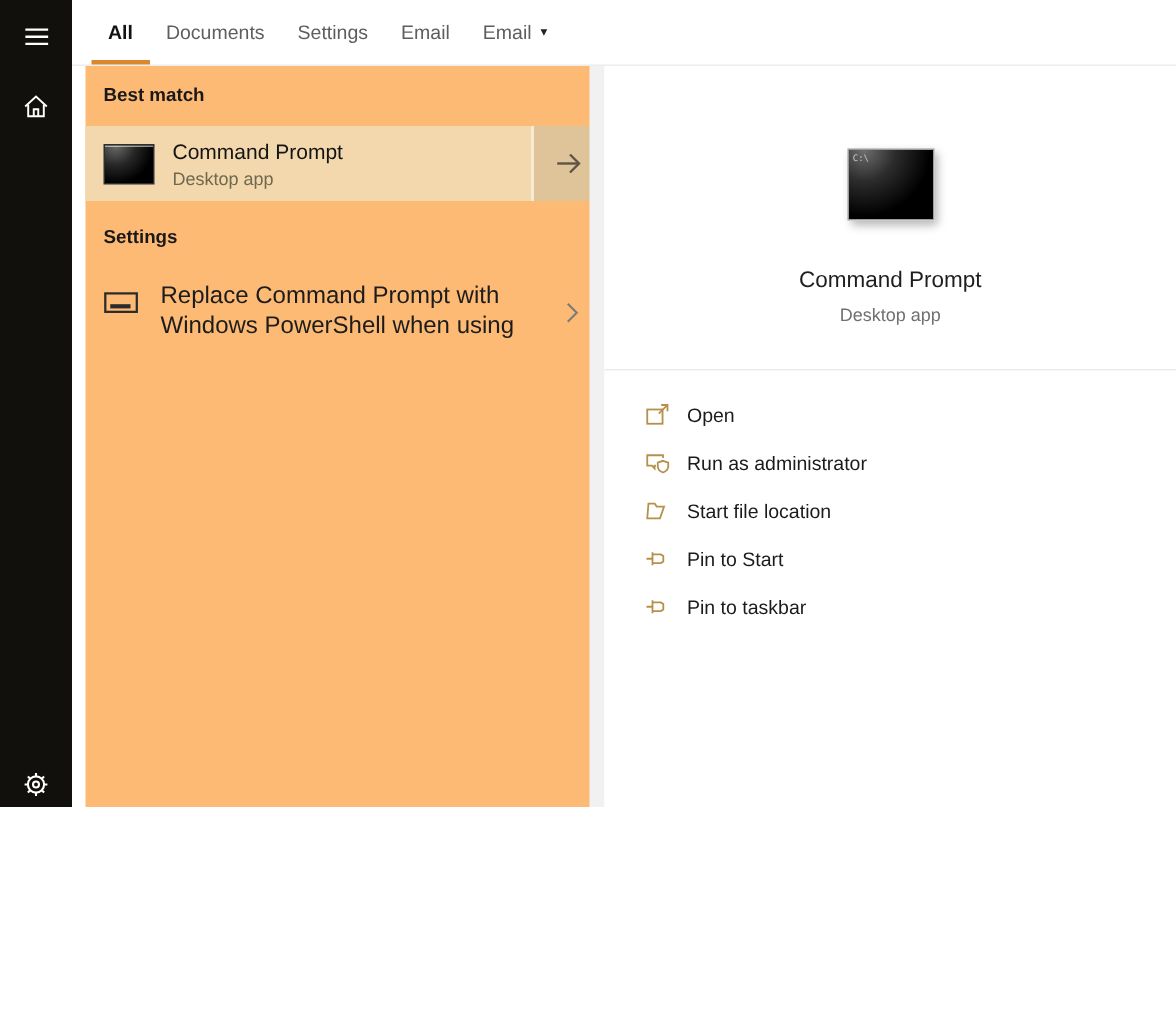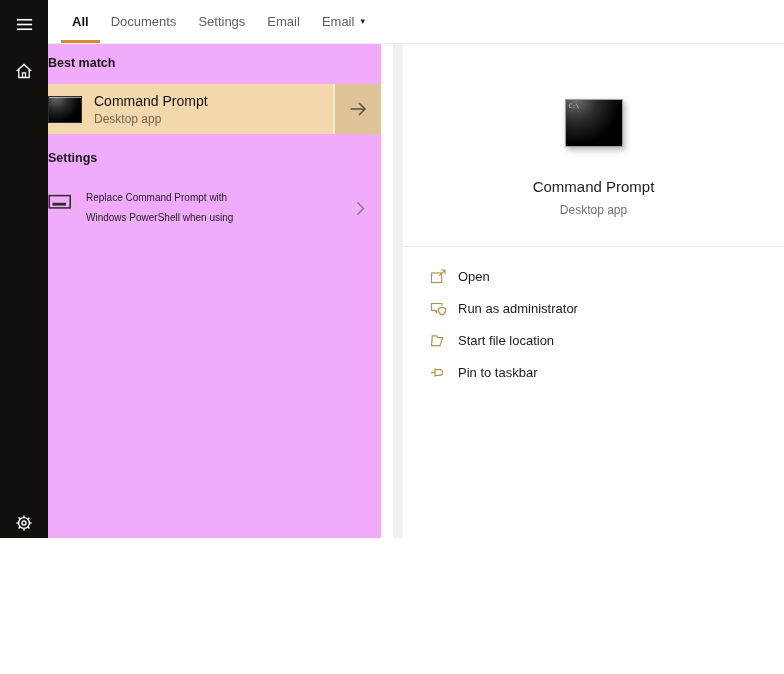--- a/index.html
+++ b/index.html
@@ -13,38 +13,38 @@
 
   
   .topbar { position:absolute; left:48px; top:0; width:736px; height:44px; background:#fff; display:flex; align-items:stretch; border-bottom:1px solid #ececec; }
   .tabs { display:flex; padding-left:13px; }
   .tab { display:flex; align-items:center; padding:2px 11px 0 11px; font-size:13px; color:#5e5e5e; border-bottom:3px solid transparent; cursor:pointer; white-space:nowrap; }
   .tab.active { color:#121212; font-weight:bold; border-bottom-color:var(--accent,#d9882b); }
   .tab .caret { font-size:9px; margin-left:6px; color:#222; }
   .feedback { margin-left:auto; display:flex; align-items:center; padding-right:12px; font-size:13px; color:#525252; cursor:pointer; }
 
   
-  .left-panel { position:absolute; left:36px; top:44px; width:345px; height:549px; background:#f0abfc; }
+  .left-panel { position:absolute; left:57px; top:44px; width:345px; height:549px; background:#fdba74; }
   .section-label { position:absolute; left:12px; font-size:12.5px; font-weight:bold; color:#191919; }
   .label-best { top:12px; }
   .label-settings { top:107px; }
 
   .bm-row { position:absolute; top:40px; left:0; width:345px; height:50px; background:var(--highlight,#f2d8ac); display:flex; align-items:center; cursor:pointer; }
   .bm-icon { width:34px; height:27px; margin-left:12px; flex:0 0 auto;
              background:radial-gradient(ellipse at 22% 0%, #6b6b6b 0%, #262626 38%, #000 72%);
              border:1px solid #2e2e2e; box-shadow:inset 0 1px 0 rgba(255,255,255,.55); }
   .bm-text { margin-left:12px; }
   .bm-title { font-size:14px; color:#141414; }
   .bm-sub { font-size:12px; color:#70684f; margin-top:3px; }
   .bm-arrow { margin-left:auto; width:48px; height:50px; background:var(--highlight-dark,#dfc49a);
               border-left:2px solid #f7ead0; display:flex; align-items:center; justify-content:center; cursor:pointer; }
 
   .settings-item { position:absolute; top:138px; left:0; width:345px; display:flex; padding:6px 0; cursor:pointer; }
   .si-icon { margin:5px 0 0 12px; flex:0 0 auto; }
-  .si-text { margin-left:14px; font-size:10px; line-height:20px; color:#1c1c1c; }
+  .si-text { margin-left:14px; font-size:16px; line-height:20px; color:#1c1c1c; }
   .si-chev { margin-left:auto; margin-right:16px; align-self:center; }
 
   
   .divider-v { position:absolute; left:393px; top:44px; width:10px; height:549px; background:#f1f1f1; }
 
   
   .right-panel { position:absolute; left:403px; top:44px; width:381px; height:549px; background:#fff; }
   .rp-icon { position:absolute; top:55px; left:50%; transform:translateX(-50%); width:58px; height:48px;
              background:radial-gradient(ellipse at 18% 0%, #6e6e6e 0%, #2c2c2c 32%, #000 68%);
              border:1px solid #9c9c9c; box-shadow:2px 3px 6px rgba(0,0,0,.3); }
@@ -209,20 +209,28 @@
             <path d="M2.3 3.8 h4.2 l1.3 1.9 h4.9 l-2.7 7.9 H1.5 Z"></path>
           </svg>
         <span>Start file location</span>
       </div>
       <div class="action">
         <svg class="aicon" viewBox="0 0 17 17" fill="none" stroke="currentColor" stroke-width="1.2">
             <line x1="1" y1="8.5" x2="5" y2="8.5"></line>
             <line x1="5" y1="4.2" x2="5" y2="12.8"></line>
             <path d="M5 5.6 H10.6 L12.2 6.6 V10.4 L10.6 11.4 H5"></path>
           </svg>
+        <span>Pin to Start</span>
+      </div>
+      <div class="action">
+        <svg class="aicon" viewBox="0 0 17 17" fill="none" stroke="currentColor" stroke-width="1.2">
+            <line x1="1" y1="8.5" x2="5" y2="8.5"></line>
+            <line x1="5" y1="4.2" x2="5" y2="12.8"></line>
+            <path d="M5 5.6 H10.6 L12.2 6.6 V10.4 L10.6 11.4 H5"></path>
+          </svg>
         <span>Pin to taskbar</span>
       </div>
     </div>
   </div>
 
   <div class="search-row">
     <svg class="sicon" width="18" height="18" viewBox="0 0 18 18" fill="none" stroke="#3c3c3c" stroke-width="1.4">
         <circle cx="7.3" cy="7.3" r="5"></circle>
         <line x1="11" y1="11" x2="16" y2="16"></line>
       </svg>

